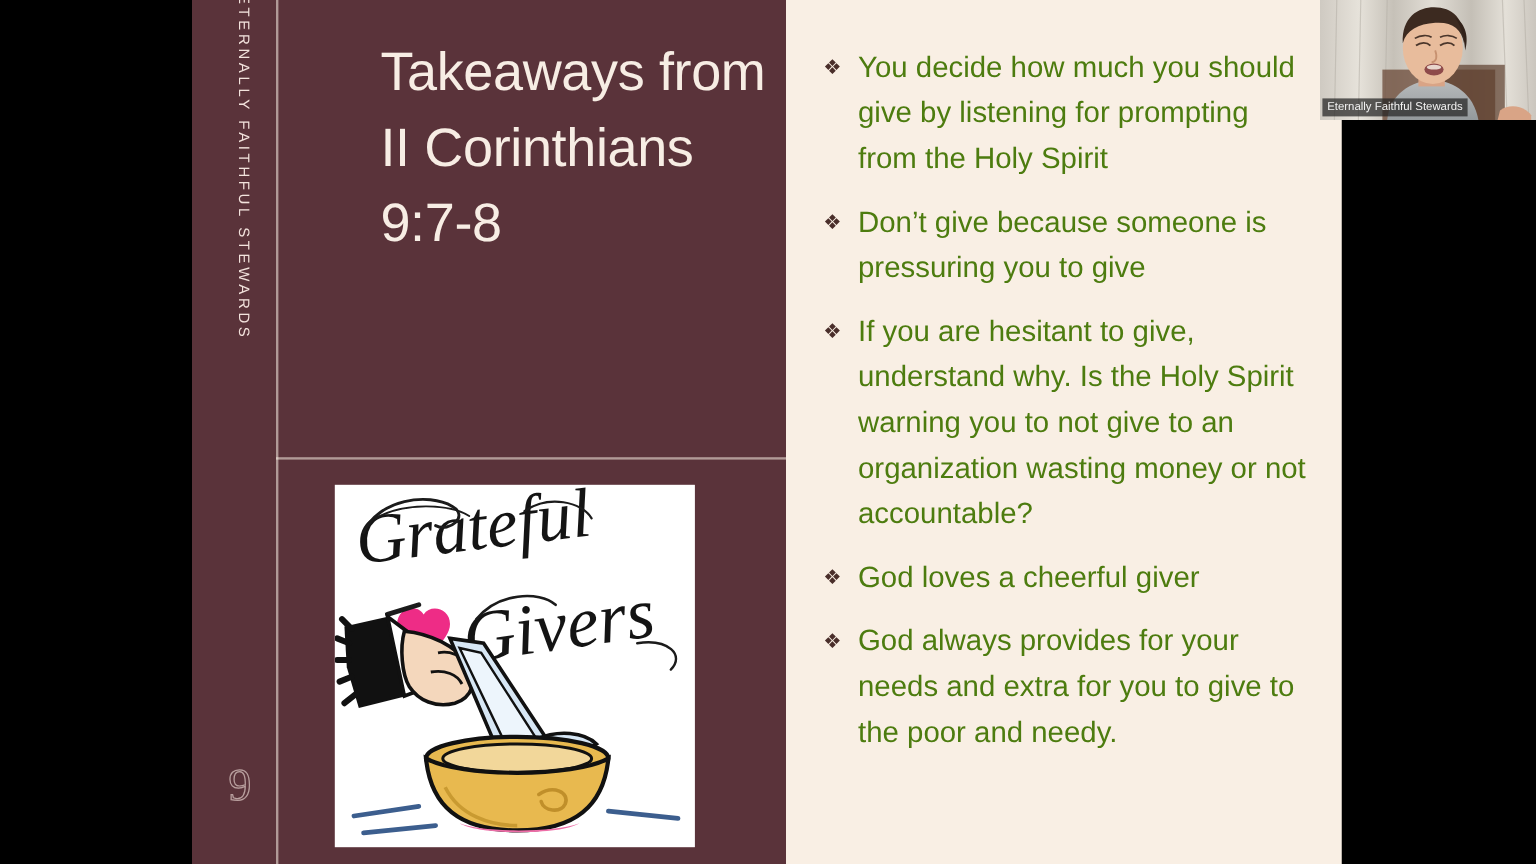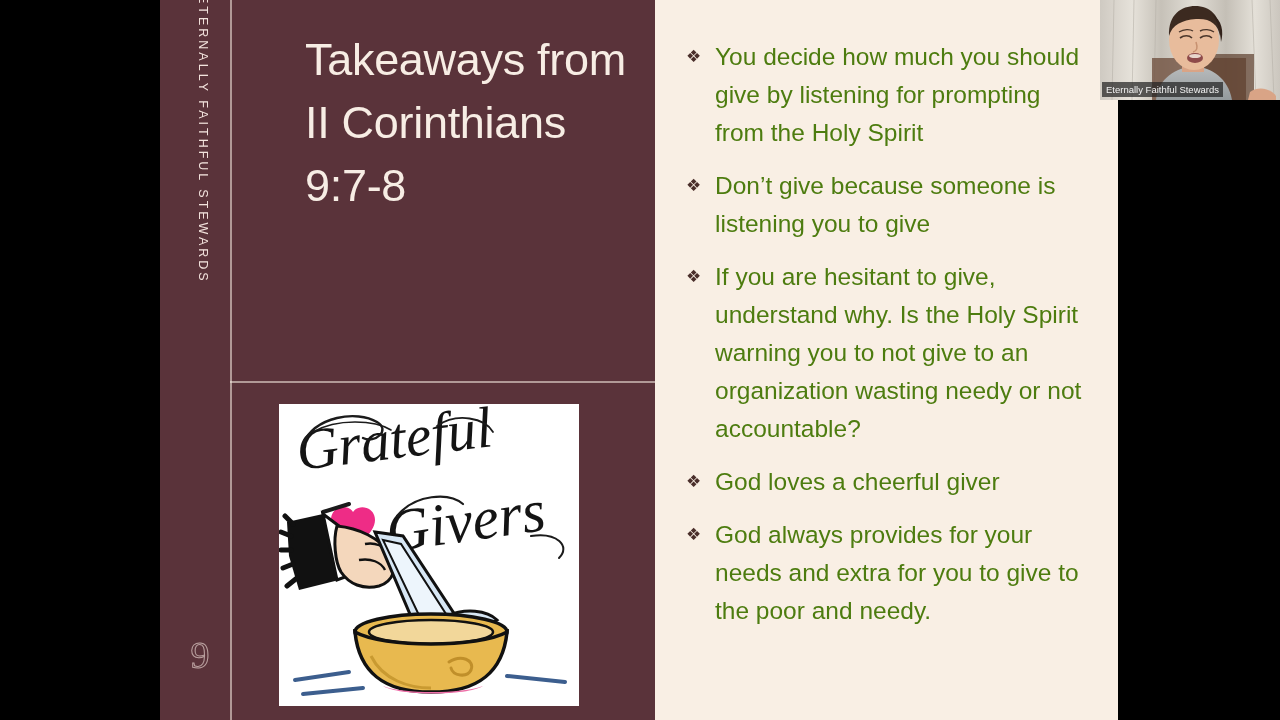--- a/index.html
+++ b/index.html
@@ -84,21 +84,21 @@
     font-size: 38px;
     line-height: 1;
     color: transparent;
     -webkit-text-stroke: 1px rgba(243, 227, 221, 0.62);
     text-shadow: 0 0 0 rgba(0,0,0,0);
   }
 
   
   .slide-title {
     position: absolute;
-    left: 145px;
+    left: 157px;
     top: 28px;
     width: 345px;
     color: #F7EDE4;
     font-size: 45px;
     line-height: 63px;
     font-weight: 400;
     font-family: "Liberation Sans", sans-serif;
     letter-spacing: -0.3px;
   }
 
@@ -261,26 +261,26 @@
 
     <div class="bullets">
 
       <div class="bullet-row">
         <span class="bullet-mark">❖</span>
         <span class="bullet-text">You decide how much you should give by listening for prompting from the Holy Spirit</span>
       </div>
 
       <div class="bullet-row">
         <span class="bullet-mark">❖</span>
-        <span class="bullet-text">Don’t give because someone is listening you to give</span>
-      </div>
-
-      <div class="bullet-row">
-        <span class="bullet-mark">❖</span>
-        <span class="bullet-text">If you are hesitant to give, understand why. Is the Holy Spirit warning you to not give to an organization wasting needy or not accountable?</span>
+        <span class="bullet-text">Don’t give because someone is pressuring you to give</span>
+      </div>
+
+      <div class="bullet-row">
+        <span class="bullet-mark">❖</span>
+        <span class="bullet-text">If you are hesitant to give, understand why. Is the Holy Spirit warning you to not give to an organization wasting money or not accountable?</span>
       </div>
 
       <div class="bullet-row">
         <span class="bullet-mark">❖</span>
         <span class="bullet-text">God loves a cheerful giver</span>
       </div>
 
       <div class="bullet-row">
         <span class="bullet-mark">❖</span>
         <span class="bullet-text">God always provides for your needs and extra for you to give to the poor and needy.</span>

